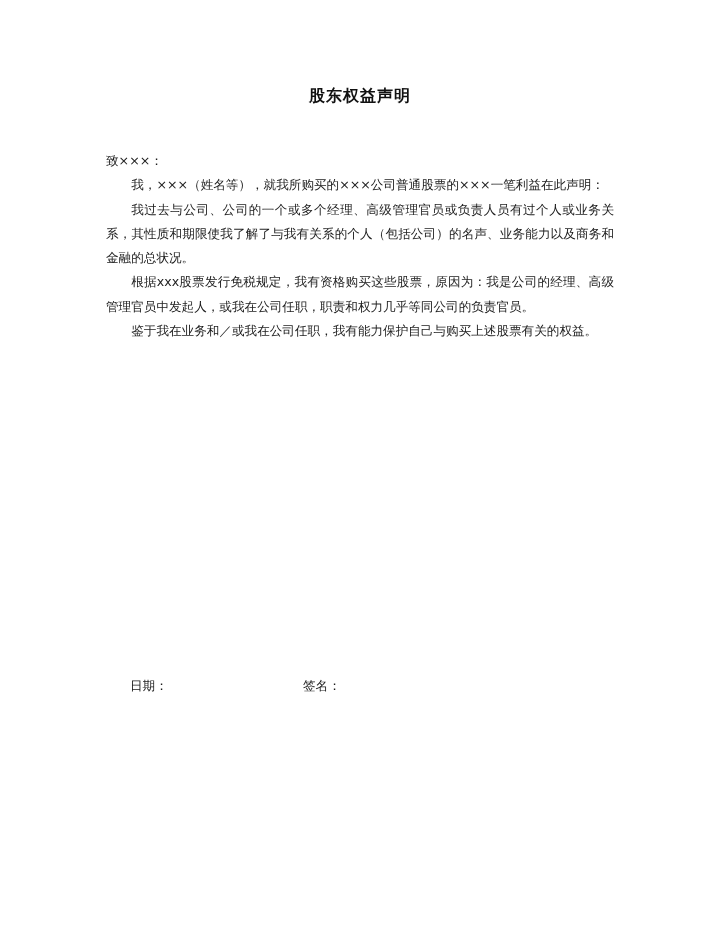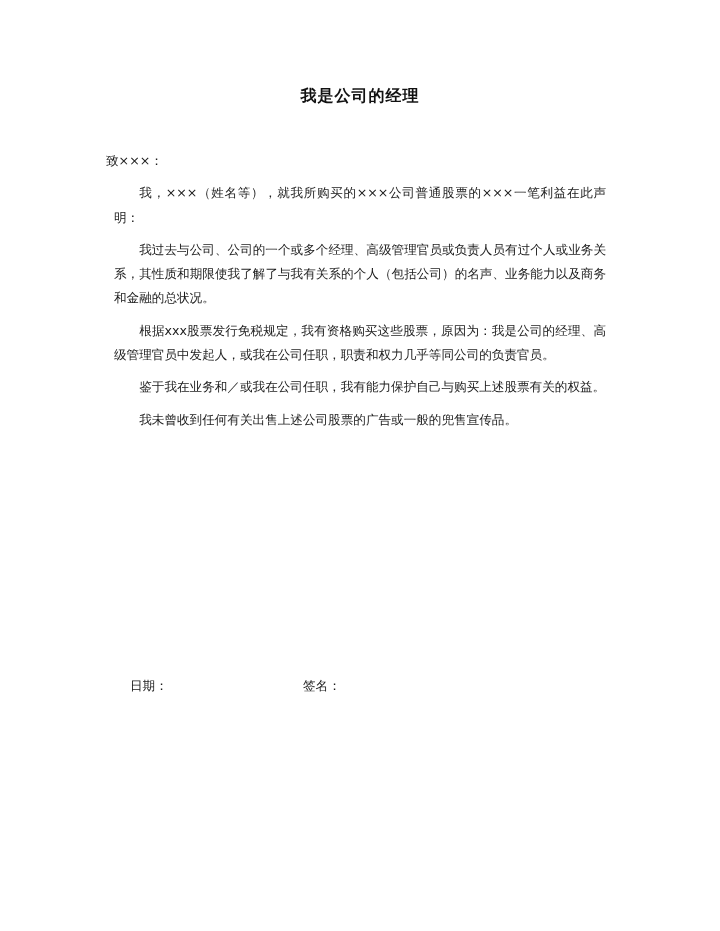--- a/index.html
+++ b/index.html
@@ -40,21 +40,21 @@
       width: 508px;
       font-size: 12.6px;
       line-height: 24.3px;
       color: #1c1c1c;
     }
     .salutation {
       margin: 0;
       text-indent: 0;
     }
     .para {
-      margin: 8px;
+      margin: 0;
       text-indent: 2em;
       text-align: justify;
       text-justify: inter-ideograph;
     }
     .signature-row {
       position: absolute;
       top: 678px;
       left: 130px;
       width: 400px;
       height: 20px;
@@ -70,29 +70,28 @@
       position: absolute;
       left: 173px;
       top: 0;
     }
   </style>
 </head>
 <body>
 
 <div class="page">
 
-  <div class="title">我是公司的经理</div>
+  <div class="title">股东权益声明</div>
 
   <div class="body-text">
     <p class="salutation">致×××：</p>
     <p class="para">我，×××（姓名等），就我所购买的×××公司普通股票的×××一笔利益在此声明：</p>
     <p class="para">我过去与公司、公司的一个或多个经理、高级管理官员或负责人员有过个人或业务关系，其性质和期限使我了解了与我有关系的个人（包括公司）的名声、业务能力以及商务和金融的总状况。</p>
     <p class="para">根据xxx股票发行免税规定，我有资格购买这些股票，原因为：我是公司的经理、高级管理官员中发起人，或我在公司任职，职责和权力几乎等同公司的负责官员。</p>
     <p class="para">鉴于我在业务和／或我在公司任职，我有能力保护自己与购买上述股票有关的权益。</p>
-    <p class="para">我未曾收到任何有关出售上述公司股票的广告或一般的兜售宣传品。</p>
   </div>
 
   <div class="signature-row">
     <span class="date-label">日期：</span>
     <span class="sign-label">签名：</span>
   </div>
 
 </div>
 
 </body></html>

